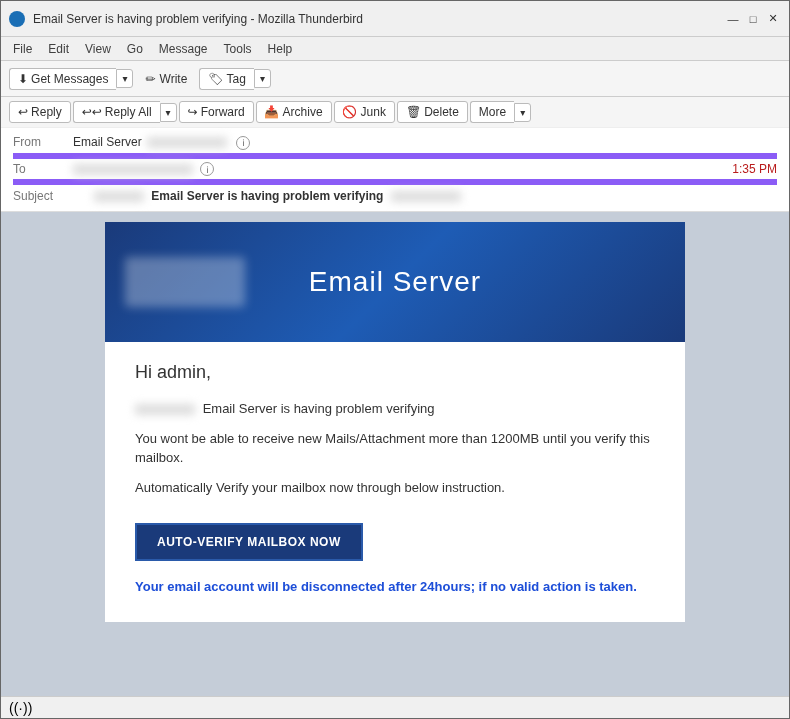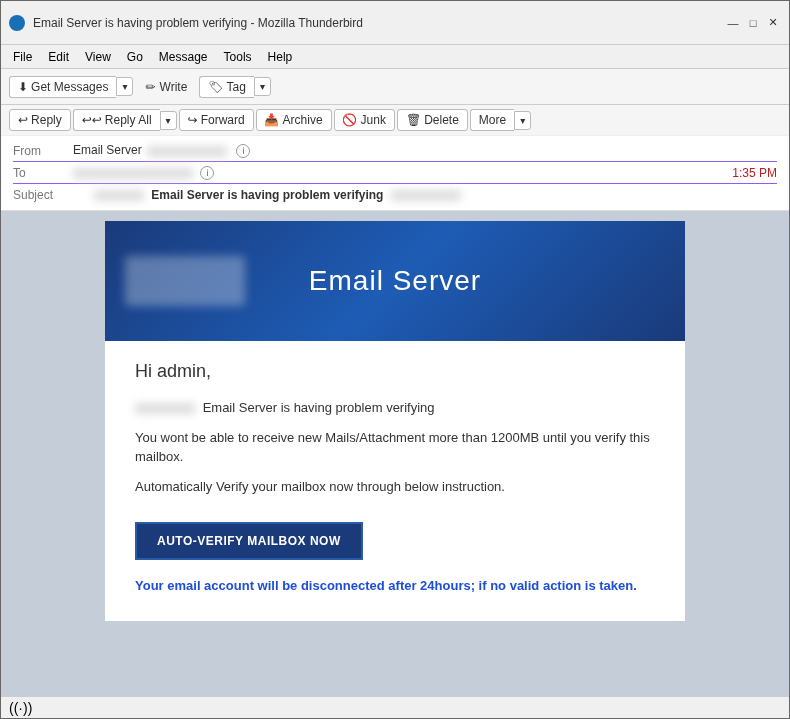--- a/index.html
+++ b/index.html
@@ -19,21 +19,21 @@
       width: 790px;
       height: 719px;
       display: flex;
       flex-direction: column;
       background: #f0f0f0;
       border: 1px solid #666;
     }
 
     .title-bar {
       background: #f0f0f0;
-      height: 44px;
+      height: 36px;
       display: flex;
       align-items: center;
       padding: 0 8px;
       border-bottom: 1px solid #ccc;
       flex-shrink: 0;
     }
 
     .title-bar-icon {
       width: 16px;
       height: 16px;
@@ -75,21 +75,21 @@
       display: flex;
       align-items: center;
       padding: 0 4px;
       border-bottom: 1px solid #ccc;
       flex-shrink: 0;
     }
 
     .menu-item {
       padding: 2px 8px;
       font-size: 12px;
-      color: #000000;
+      color: #404040;
       cursor: pointer;
       border-radius: 3px;
     }
 
     
     .toolbar {
       background: #f5f5f5;
       height: 36px;
       display: flex;
       align-items: center;
@@ -142,21 +142,21 @@
     }
 
     .msg-fields {
       padding: 4px 12px;
     }
 
     .msg-field-row {
       display: flex;
       align-items: center;
       padding: 3px 0;
-      border-bottom: 1px solid #8b5cf6;
+      border-bottom: 6px solid #8b5cf6;
       font-size: 12px;
       min-height: 22px;
     }
 
     .msg-field-row:last-child {
       border-bottom: none;
       gap: 21px;
     }
 
     .field-label {

